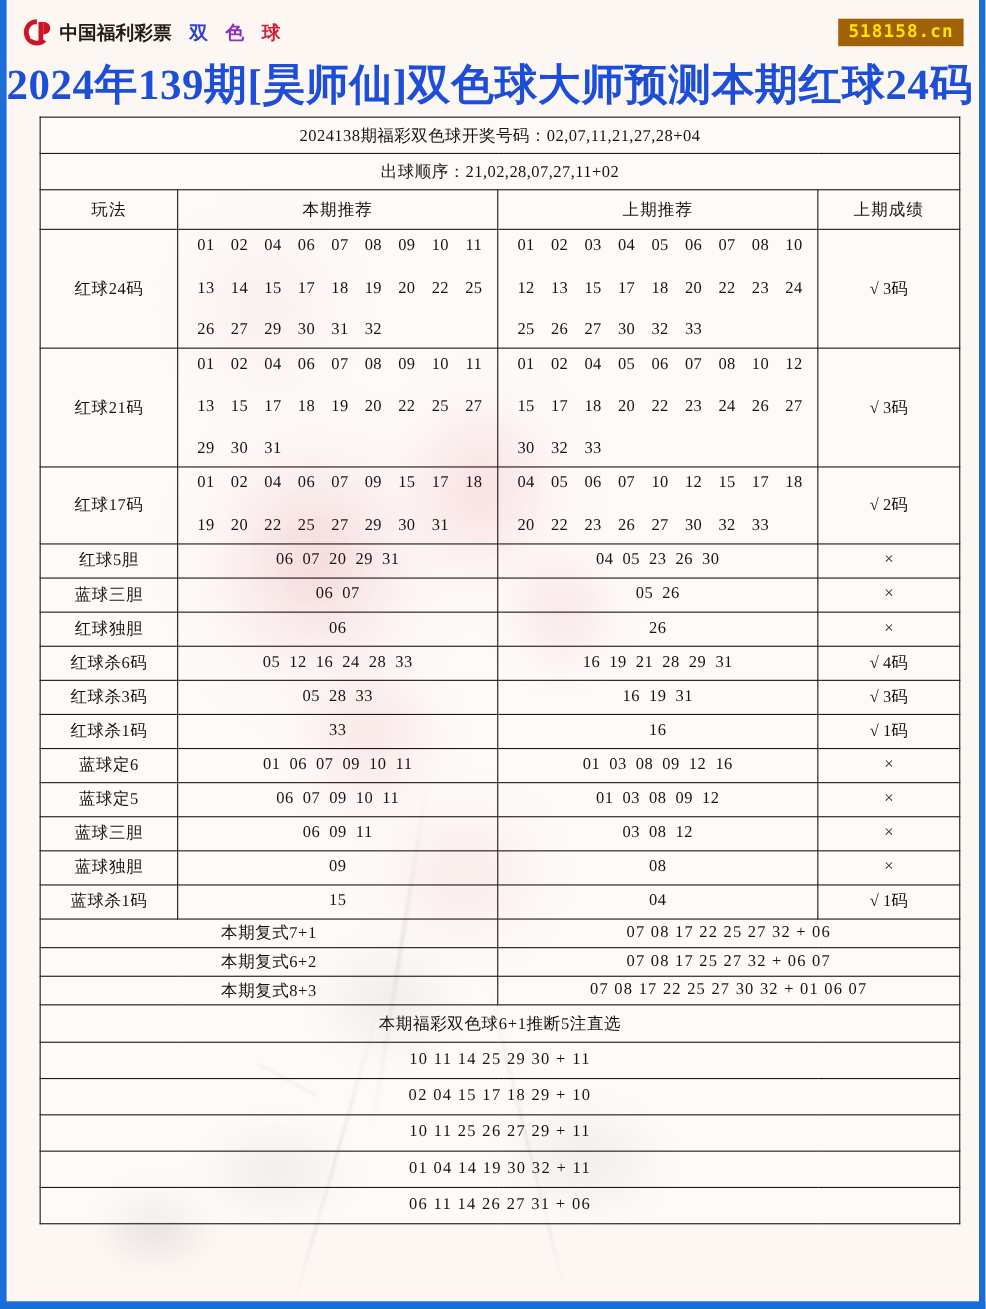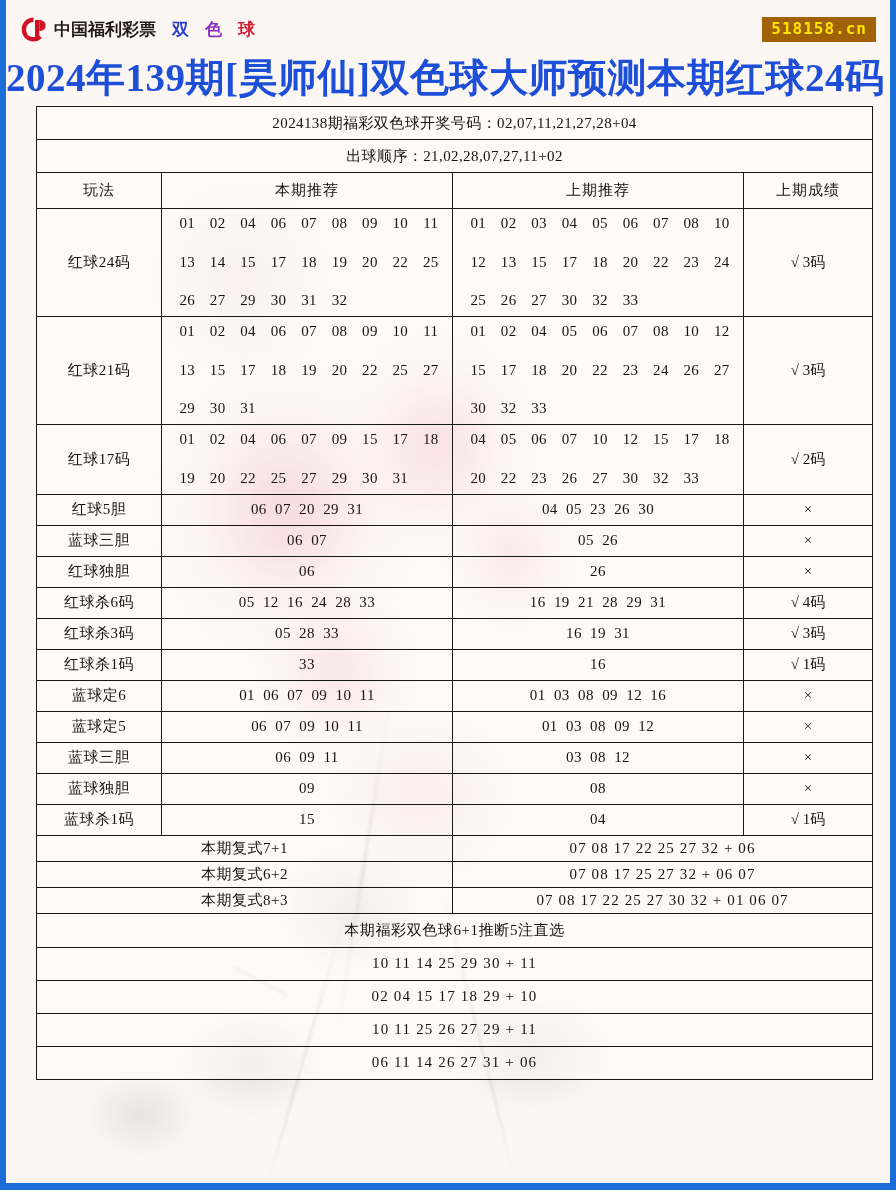--- a/index.html
+++ b/index.html
@@ -520,19 +520,22 @@
           <tr>
             <td class="pickrow" colspan="4">10 11 14 25 29 30 + 11</td>
           </tr>
           <tr>
             <td class="pickrow" colspan="4">02 04 15 17 18 29 + 10</td>
           </tr>
           <tr>
             <td class="pickrow" colspan="4">10 11 25 26 27 29 + 11</td>
           </tr>
           <tr>
+            <td class="pickrow" colspan="4">01 04 14 19 30 32 + 11</td>
+          </tr>
+          <tr>
             <td class="pickrow" colspan="4">06 11 14 26 27 31 + 06</td>
           </tr>
         </tbody>
     </table>
   </div>
 
 </div>
 
 </body></html>

